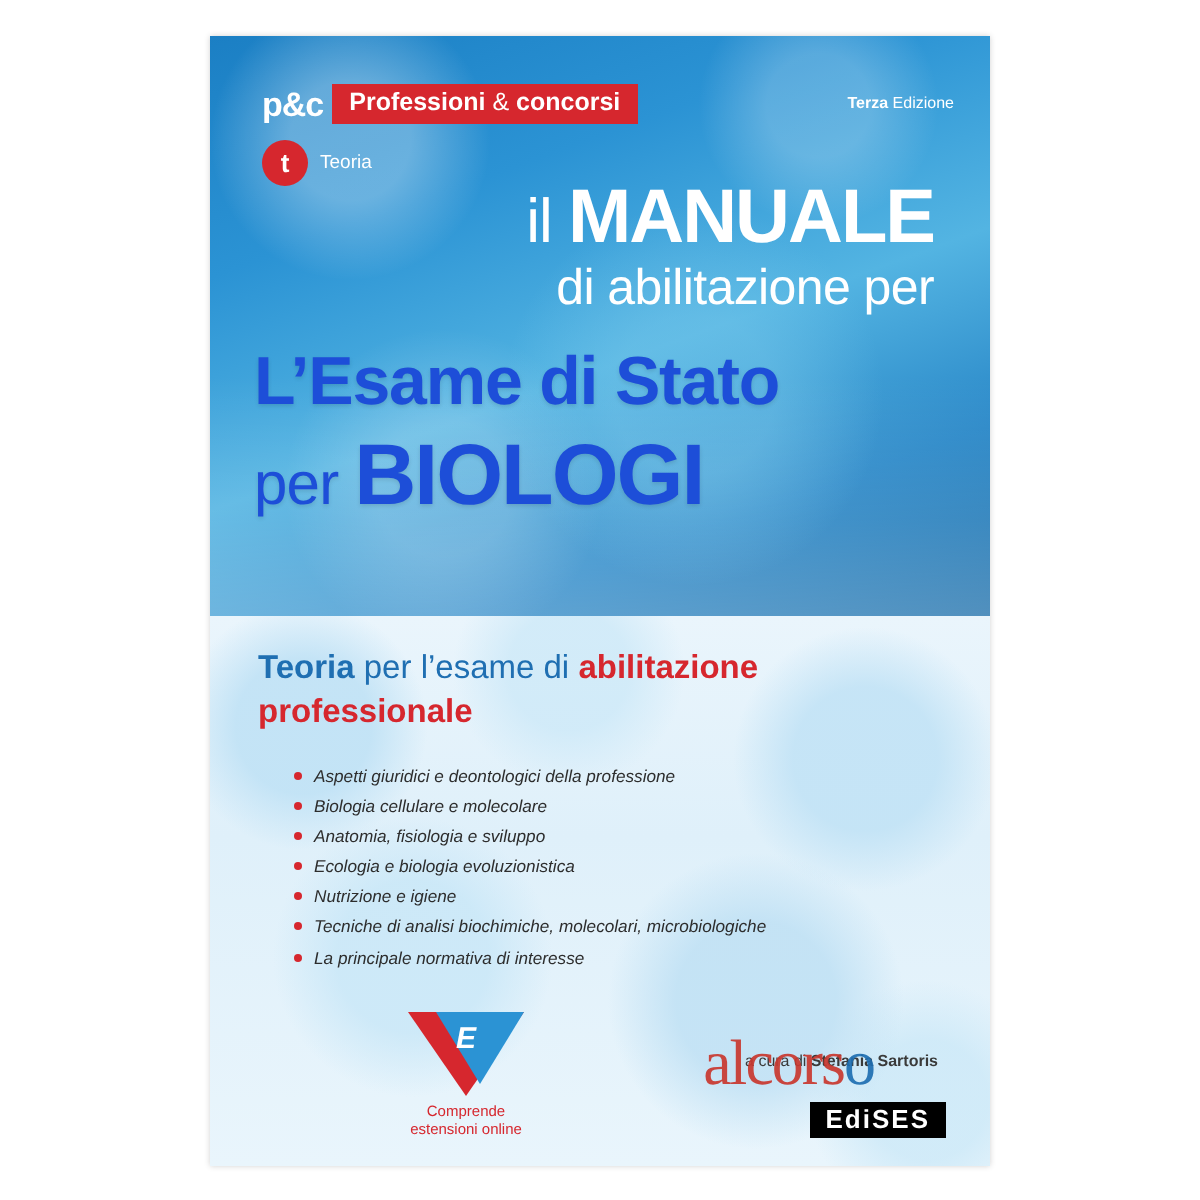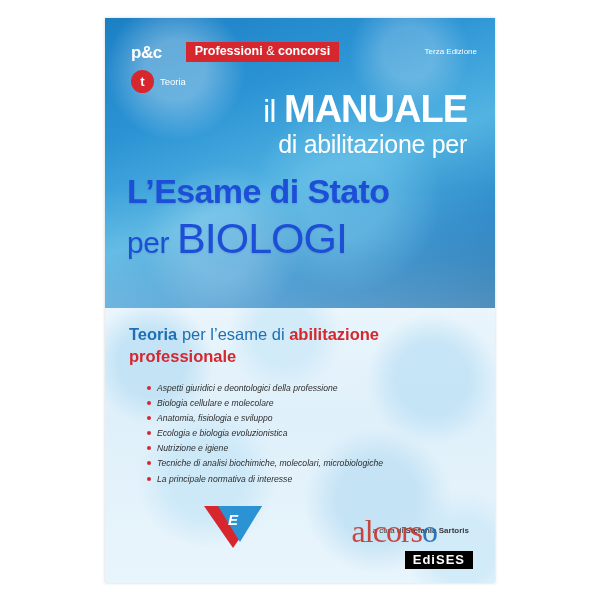--- a/index.html
+++ b/index.html
@@ -67,21 +67,21 @@
   }
   
   .brand-row {
     position: absolute;
     left: 26px;
     top: 22px;
     right: 14px;
     height: 24px;
     display: flex;
     align-items: center;
-    gap: 24px;
+    gap: 4px;
   }
   .pc-logo {
     color: #ffffff;
     font-size: 17px;
     font-weight: bold;
     letter-spacing: -0.5px;
     line-height: 1;
   }
   .prof-badge {
     background: #d6272e;
@@ -96,21 +96,21 @@
     font-weight: normal;
   }
   .edition {
     margin-left: auto;
     color: #ffffff;
     font-size: 8px;
     line-height: 1.1;
     text-align: right;
     padding-right: 4px;
   }
-  .edition b { font-weight: normal; }
+  .edition b { font-weight: bold; }
   
   .teoria-pill {
     position: absolute;
     left: 26px;
     top: 52px;
     display: flex;
     align-items: center;
     gap: 6px;
   }
   .teoria-circle {
@@ -171,21 +171,21 @@
   }
   .m-line2 {
     font-size: 30px;
     line-height: 1.12;
     letter-spacing: -0.4px;
     margin-top: 4px;
     text-shadow: 0 1px 2px rgba(0,0,0,0.12);
   }
   .m-line2 b {
     font-size: 43px;
-    font-weight: normal;
+    font-weight: bold;
     letter-spacing: -1px;
   }
   
   .subtitle {
     position: absolute;
     left: 24px;
     right: 24px;
     top: 305px;
     color: #1f6fb2;
     font-size: 16.5px;
@@ -367,20 +367,24 @@
       <li>Tecniche di analisi biochimiche, molecolari, microbiologiche</li>
       <li>La principale normativa di interesse</li>
     </ul>
 
     <div class="ext-badge">
       <div class="ext-mark">
         <span class="tri-red"></span>
         <span class="tri-blue"></span>
         <span class="glyph">E</span>
       </div>
+      <div class="ext-text">
+        <div>Comprende</div>
+        <div>estensioni online</div>
+      </div>
     </div>
 
     <div class="curator">
       <span>a cura di </span><b>Stefania Sartoris</b>
     </div>
 
     <div class="watermark">
       <span>alcors</span><span class="w-blue">o</span>
     </div>
 

